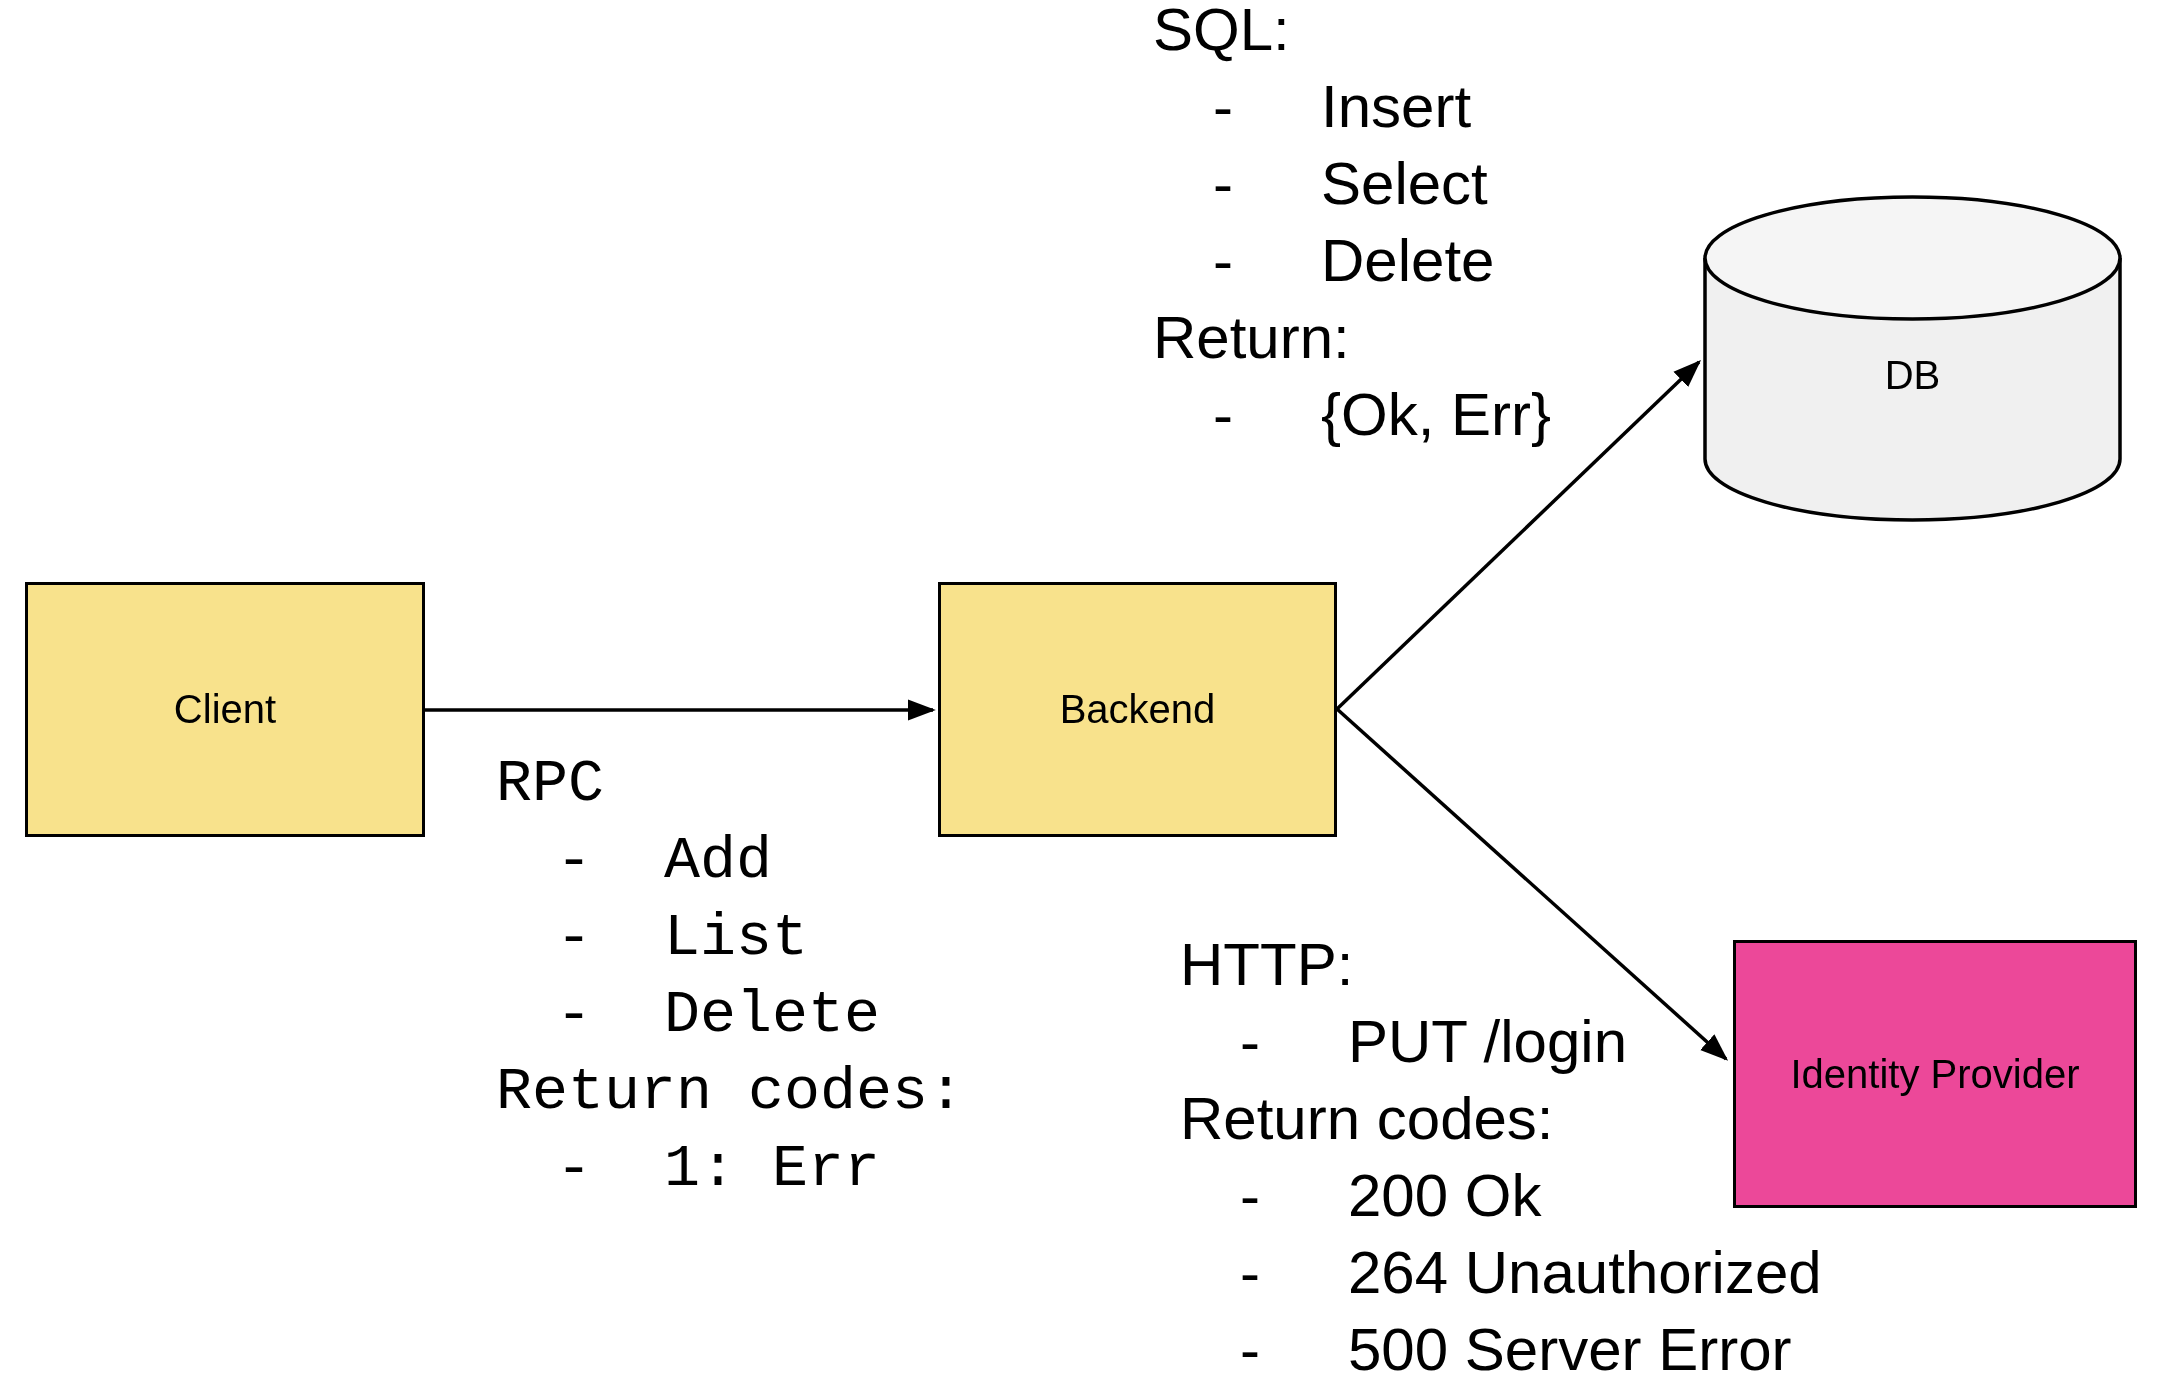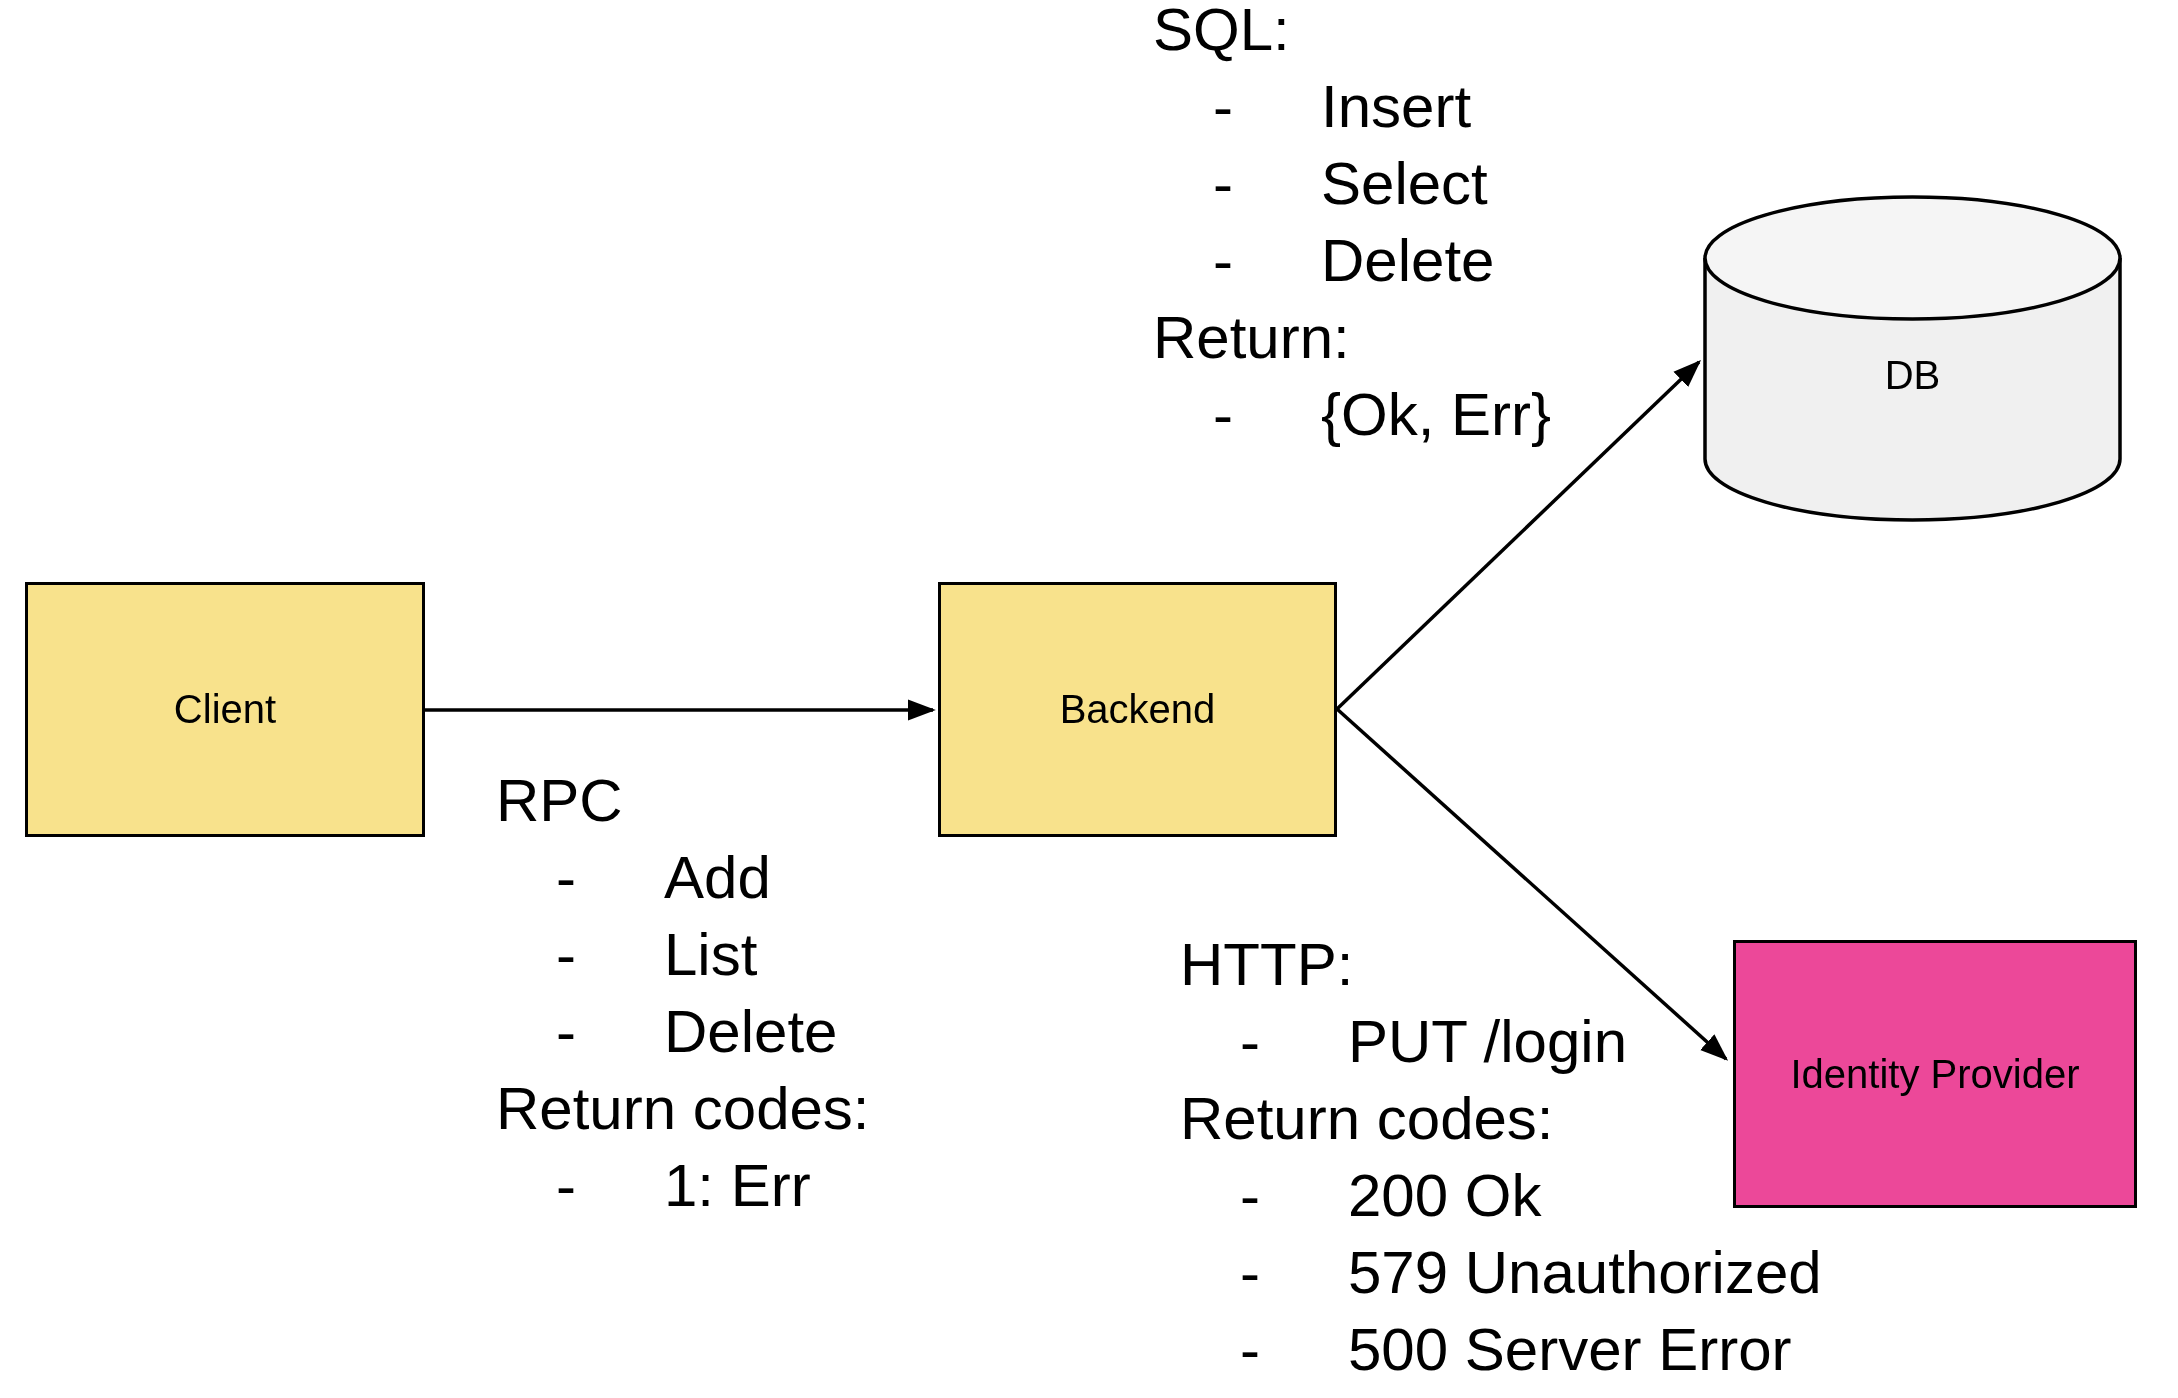--- a/index.html
+++ b/index.html
@@ -41,21 +41,21 @@
     font-size: 40px;
     line-height: 77px;
   }
   .ann {
     position: absolute;
     font-size: 60px;
     line-height: 77px;
     white-space: nowrap;
   }
   #ann-sql  { left: 1153px; top: -9px;  }
-  #ann-rpc  { left: 496px;  top: 762px; }
+  #ann-rpc  { left: 496px;  top: 746px; font-family: Liberation Mono, monospace; }
   #ann-http { left: 1180px; top: 926px; }
   .ann .item { padding-left: 60px; }
   .ann .bullet { display: inline-block; width: 108px; }
 </style>
 </head>
 <body>
 
 <div class="canvas">
 
   <svg class="shapes-layer" width="2178" height="1398" viewBox="0 0 2178 1398" xmlns="http://www.w3.org/2000/svg">
@@ -124,20 +124,20 @@
   <div class="ann" id="ann-http">
     <div class="line heading">HTTP:</div>
     <div class="line item">
       <span class="bullet">-</span><span class="txt">PUT /login</span>
     </div>
     <div class="line heading">Return codes:</div>
     <div class="line item">
       <span class="bullet">-</span><span class="txt">200 Ok</span>
     </div>
     <div class="line item">
-      <span class="bullet">-</span><span class="txt">579 Unauthorized</span>
+      <span class="bullet">-</span><span class="txt">264 Unauthorized</span>
     </div>
     <div class="line item">
       <span class="bullet">-</span><span class="txt">500 Server Error</span>
     </div>
   </div>
 
 </div>
 
 </body></html>

